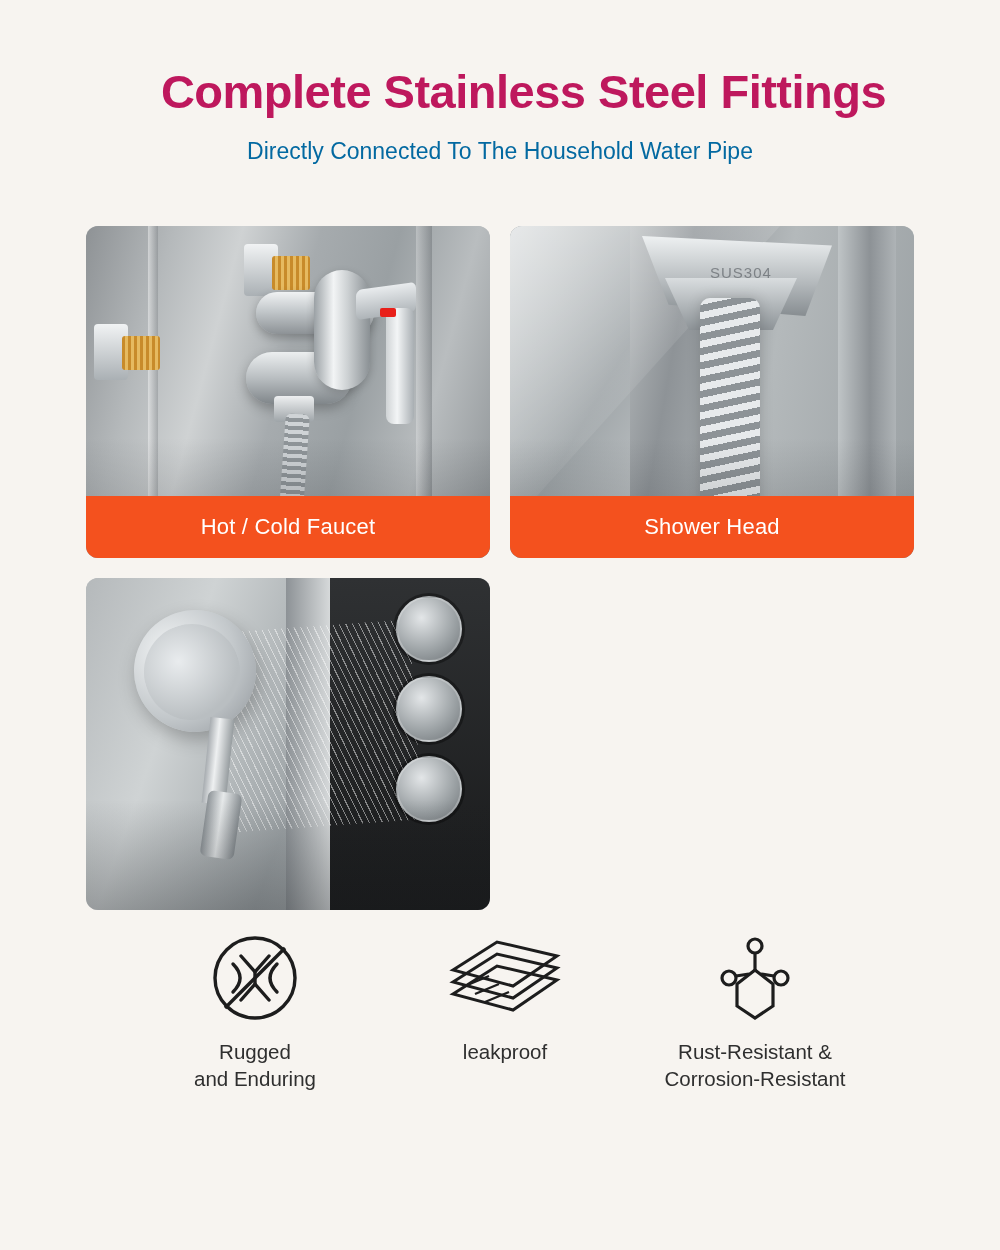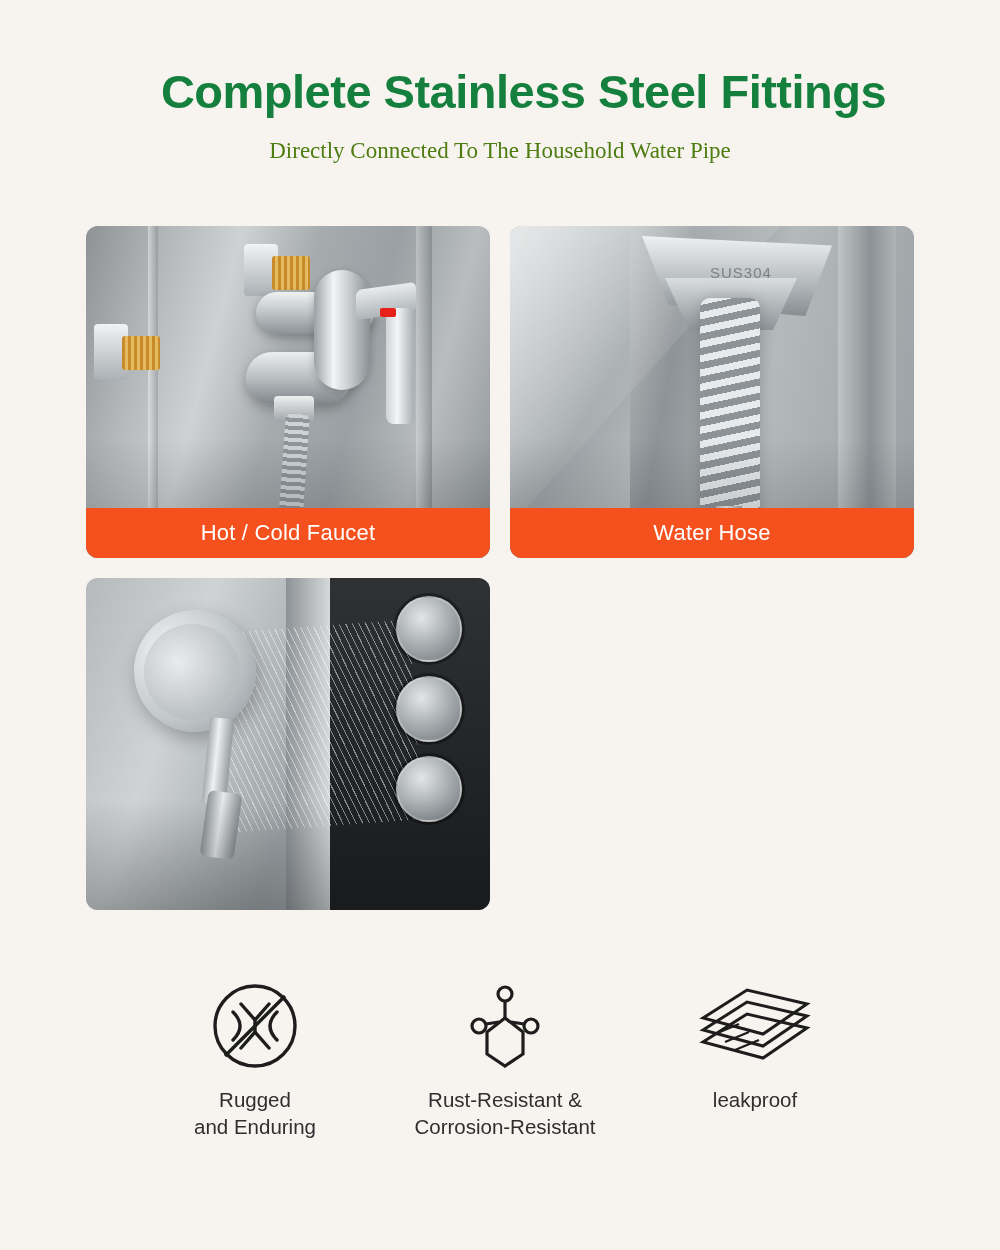--- a/index.html
+++ b/index.html
@@ -15,31 +15,30 @@
     width: 1000px;
     height: 1250px;
     background: #f7f4f0;
   }
 
   
   .header { text-align: center; padding-top: 66px; }
   .title {
     font-size: 47px;
     font-weight: bold;
-    color: #15803d;
+    color: #be185d;
     letter-spacing: -0.5px;
     line-height: 1.1;
     padding-left: 47px;
   }
   .subtitle {
     margin-top: 20px;
     font-size: 23px;
-    color: #4d7c0f;
+    color: #0369a1;
     font-weight: normal;
-    font-family: Liberation Serif, serif;
   }
 
   
   .grid {
     position: absolute;
     left: 86px;
     top: 226px;
     width: 828px;
     display: grid;
     grid-template-columns: 404px 404px;
@@ -53,21 +52,21 @@
     background: #b9bcbe;
   }
   .photo {
     position: absolute;
     inset: 0;
     overflow: hidden;
   }
   .caption {
     position: absolute;
     left: 0; right: 0; bottom: 0;
-    height: 50px;
+    height: 62px;
     background: #f4511e;
     color: #ffffff;
     font-size: 22px;
     display: flex;
     align-items: center;
     justify-content: center;
     letter-spacing: 0.2px;
   }
 
   
@@ -293,21 +292,21 @@
   .p4 .d2 { left: 148px; top: 206px; }
   .p4 .shadow {
     position: absolute; left: 0; right: 0; bottom: 0; height: 110px;
     background: linear-gradient(180deg,rgba(0,0,0,0),rgba(28,31,34,.26));
   }
 
   
   .features {
     position: absolute;
     left: 140px;
-    top: 966px;
+    top: 918px;
     width: 730px;
     display: flex;
     justify-content: space-between;
     align-items: flex-start;
   }
   .feature { width: 230px; text-align: center; }
   .feature .ficon {
     height: 120px;
     display: flex; align-items: center; justify-content: center;
   }
@@ -356,21 +355,21 @@
         <div class="panelL"></div>
         <div class="diag"></div>
         <div class="holder"></div>
         <div class="holder2"></div>
         <div class="stamp">SUS304</div>
         <div class="flexhose"></div>
         <div class="tube"></div>
         <div class="rightpole"></div>
         <div class="shadow"></div>
       </div>
-      <div class="caption">Water Hose</div>
+      <div class="caption">Shower Head</div>
     </div>
 
     <div class="card">
       <div class="photo p3">
         <div class="darkpanel"></div>
         <div class="panelsplit"></div>
         <div class="spray"></div>
         <div class="head"></div>
         <div class="face"></div>
         <div class="neck"></div>
@@ -398,41 +397,41 @@
           <path d="M52 46 L52 58" stroke-linecap="round"></path>
           <line x1="22" y1="82" x2="82" y2="22" stroke-width="3.4"></line>
         </svg>
       </div>
       <div class="flabel">Rugged
 and Enduring</div>
     </div>
 
     <div class="feature">
       <div class="ficon">
+        <svg width="128" height="104" viewBox="0 0 128 104" fill="none" stroke="#1d1d1d" stroke-width="3">
+          <path d="M12 44 L56 16 L116 30 L72 60 Z"></path>
+          <path d="M12 56 L56 28 L116 42 L72 72 Z"></path>
+          <path d="M12 68 L56 40 L116 54 L72 84 Z"></path>
+          <path d="M24 60 L48 50 M34 68 L58 58 M44 76 L68 66" stroke-width="2.4"></path>
+        </svg>
+      </div>
+      <div class="flabel">leakproof</div>
+    </div>
+
+    <div class="feature">
+      <div class="ficon">
         <svg width="104" height="104" viewBox="0 0 104 104" fill="none" stroke="#1d1d1d" stroke-width="3.2">
           <circle cx="52" cy="20" r="7"></circle>
           <circle cx="26" cy="52" r="7"></circle>
           <circle cx="78" cy="52" r="7"></circle>
           <path d="M52 27 L52 44"></path>
           <path d="M46 48 L33 50"></path>
           <path d="M58 48 L71 50"></path>
           <path d="M52 44 L34 58 L34 80 L52 92 L70 80 L70 58 Z"></path>
         </svg>
       </div>
       <div class="flabel">Rust-Resistant &amp;
 Corrosion-Resistant</div>
     </div>
 
-    <div class="feature">
-      <div class="ficon">
-        <svg width="128" height="104" viewBox="0 0 128 104" fill="none" stroke="#1d1d1d" stroke-width="3">
-          <path d="M12 44 L56 16 L116 30 L72 60 Z"></path>
-          <path d="M12 56 L56 28 L116 42 L72 72 Z"></path>
-          <path d="M12 68 L56 40 L116 54 L72 84 Z"></path>
-          <path d="M24 60 L48 50 M34 68 L58 58 M44 76 L68 66" stroke-width="2.4"></path>
-        </svg>
-      </div>
-      <div class="flabel">leakproof</div>
-    </div>
-
   </div>
 
 </div>
 
 </body></html>

